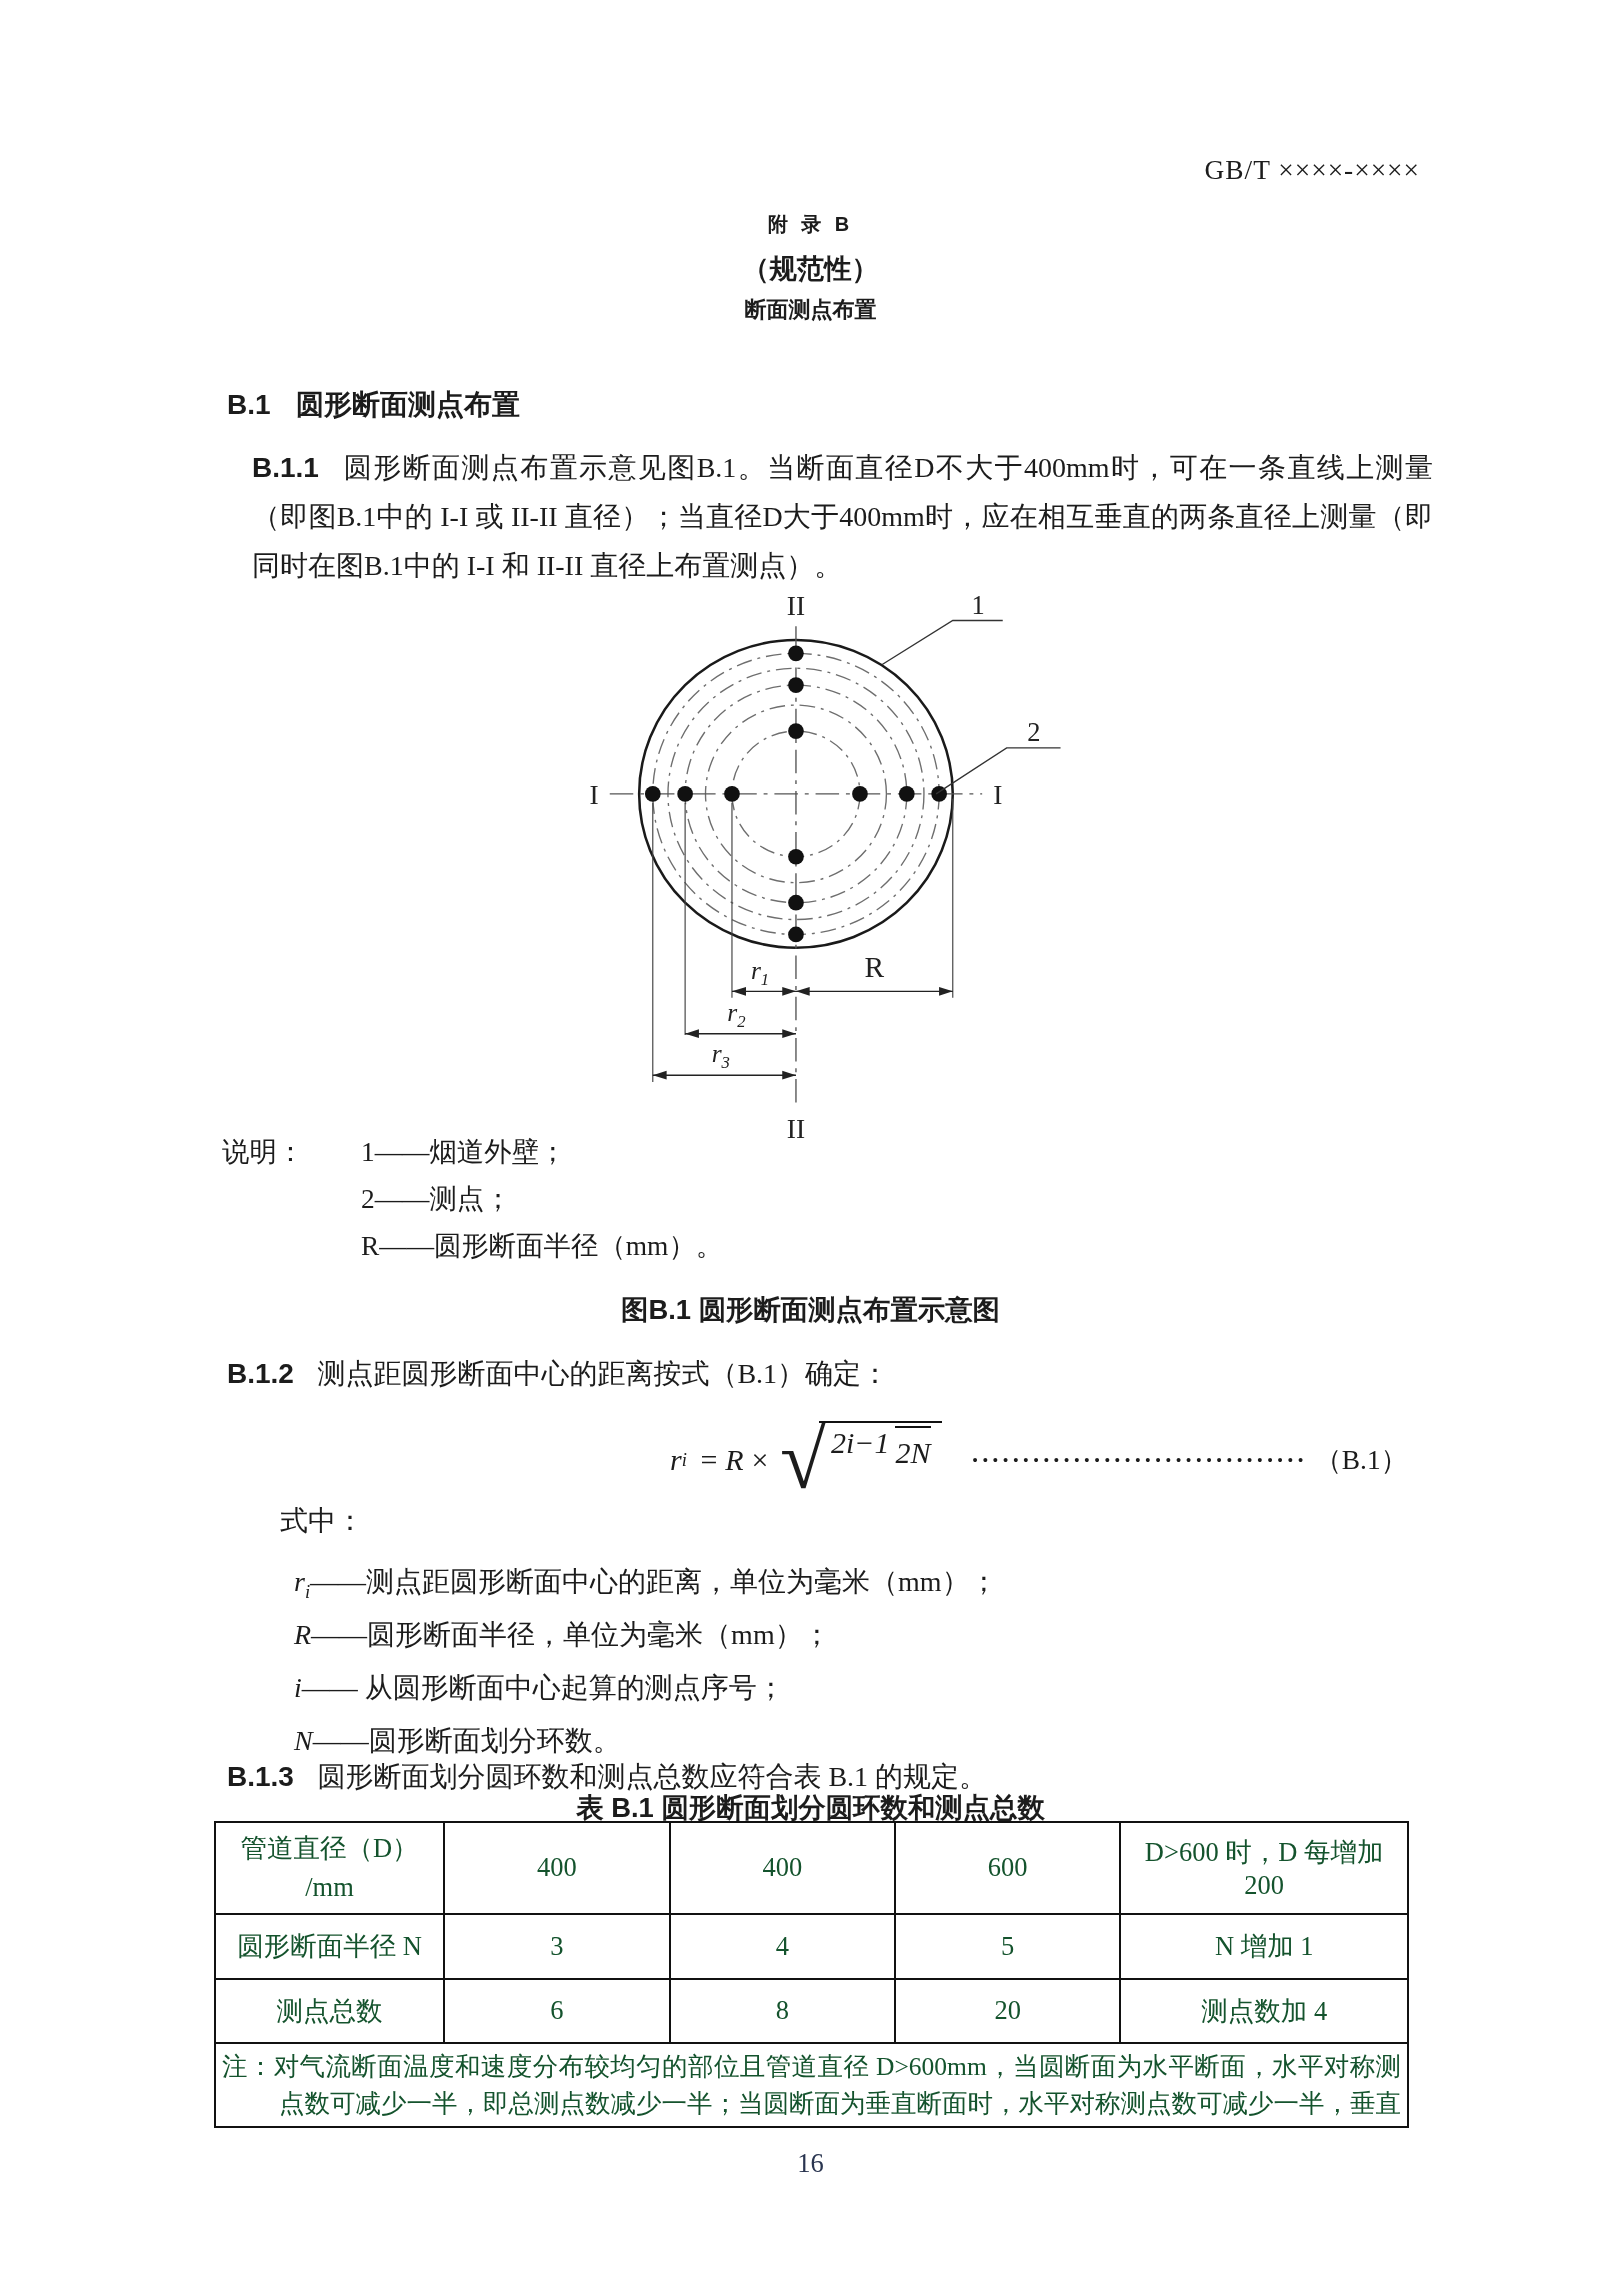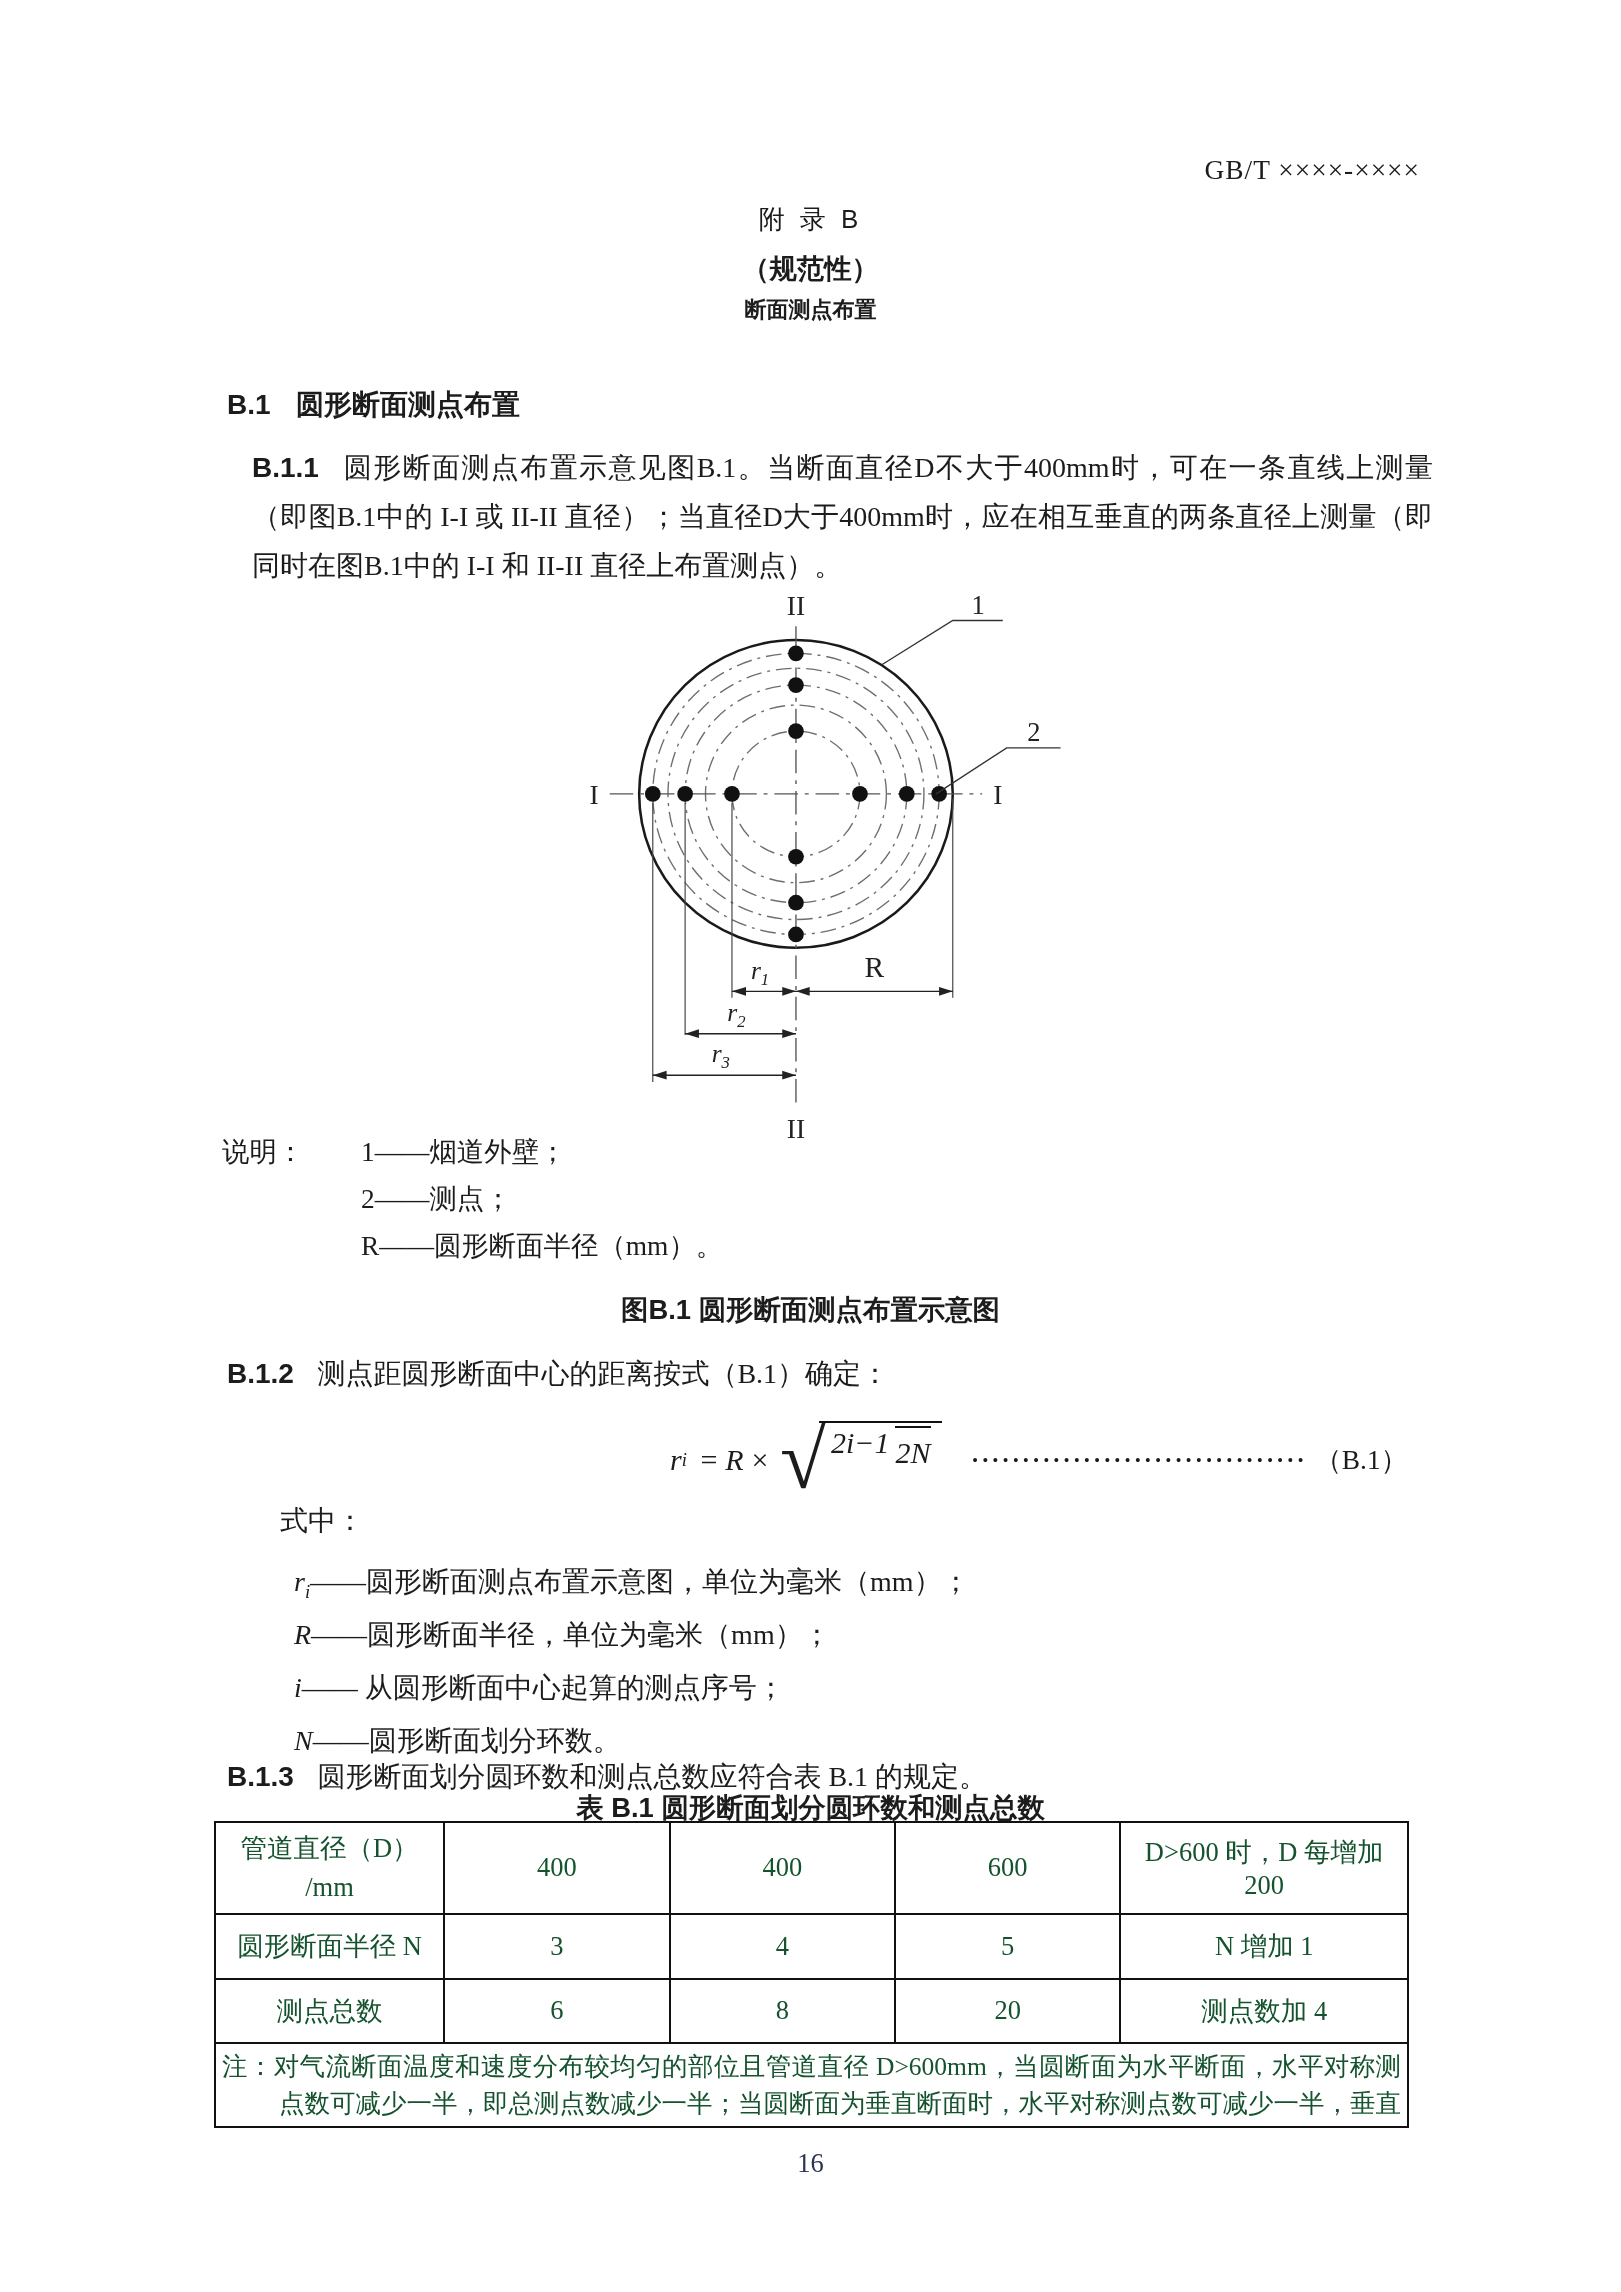--- a/index.html
+++ b/index.html
@@ -7,21 +7,21 @@
     width:1621px;height:2293px;position:relative;background:#ffffff;
     font-family:"Liberation Serif","DejaVu Serif",serif;color:#1c1c1c;
     overflow:hidden;
   }
   .abs{position:absolute;}
   .center{left:0;width:100%;text-align:center;}
   .sans{font-family:"Liberation Sans","DejaVu Sans",sans-serif;}
 
   .doc-header{top:155px;right:201px;font-size:27.4px;letter-spacing:1px;}
 
-  .t-appendix{top:202px;font-size:26px;font-weight:400;letter-spacing:3.9px;}
+  .t-appendix{top:211px;font-size:20px;font-weight:700;letter-spacing:3.9px;}
   .t-normative{top:251px;font-size:27.4px;font-weight:700;}
   .t-subject{top:295px;font-size:22px;font-weight:700;}
 
   .sec-b1{top:386px;left:227px;font-size:28px;font-weight:700;}
   .sec-b1 .lbl{margin-right:25.5px;}
 
   .para{font-size:28px;line-height:49px;text-align:justify;margin-left:25px;}
   .para-b11{top:443px;left:227px;width:1181px;}
   .num-label{font-family:"Liberation Sans","DejaVu Sans",sans-serif;font-weight:700;margin-right:23.5px;}
 
@@ -192,21 +192,21 @@
       </span>
     </span>
   </span>
   <span class="leader-dots">·································</span>
   <span class="eq-number">（B.1）</span>
 </div>
 
 <div class="abs where-intro">式中：</div>
 
 <div class="abs where-terms">
-  <div class="term"><span class="sym">r</span><sub>i</sub><span>——圆形断面测点布置示意图，单位为毫米（mm）；</span></div>
+  <div class="term"><span class="sym">r</span><sub>i</sub><span>——测点距圆形断面中心的距离，单位为毫米（mm）；</span></div>
   <div class="term"><span class="sym">R</span><span>——圆形断面半径，单位为毫米（mm）；</span></div>
   <div class="term"><span class="sym">i</span><span>—— 从圆形断面中心起算的测点序号；</span></div>
   <div class="term"><span class="sym">N</span><span>——圆形断面划分环数。</span></div>
 </div>
 
 <div class="abs para-b13">
   <span class="num-label">B.1.3</span><span>圆形断面划分圆环数和测点总数应符合表 B.1 的规定。</span>
 </div>
 
 <div class="abs center sans table-caption">表 B.1  圆形断面划分圆环数和测点总数</div>

